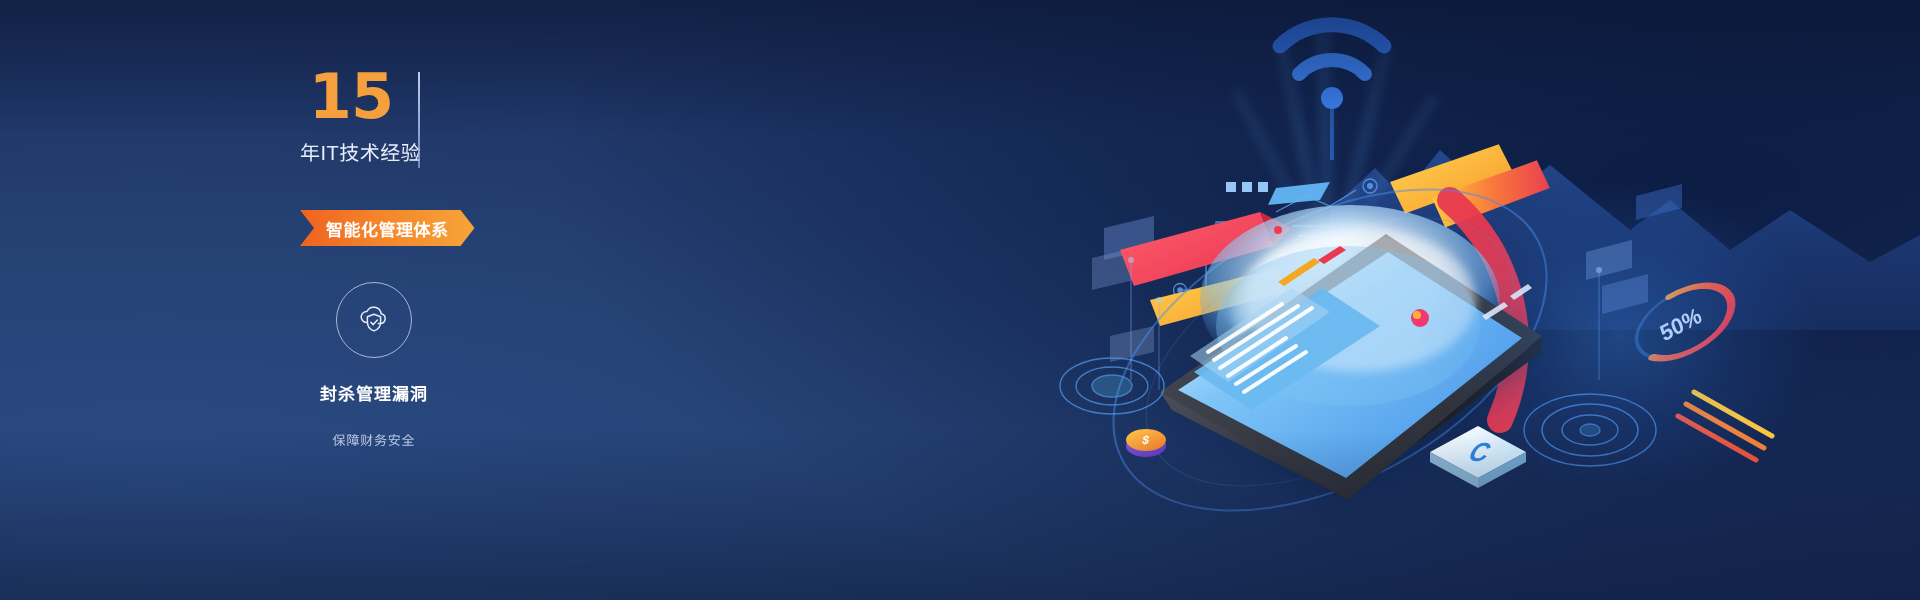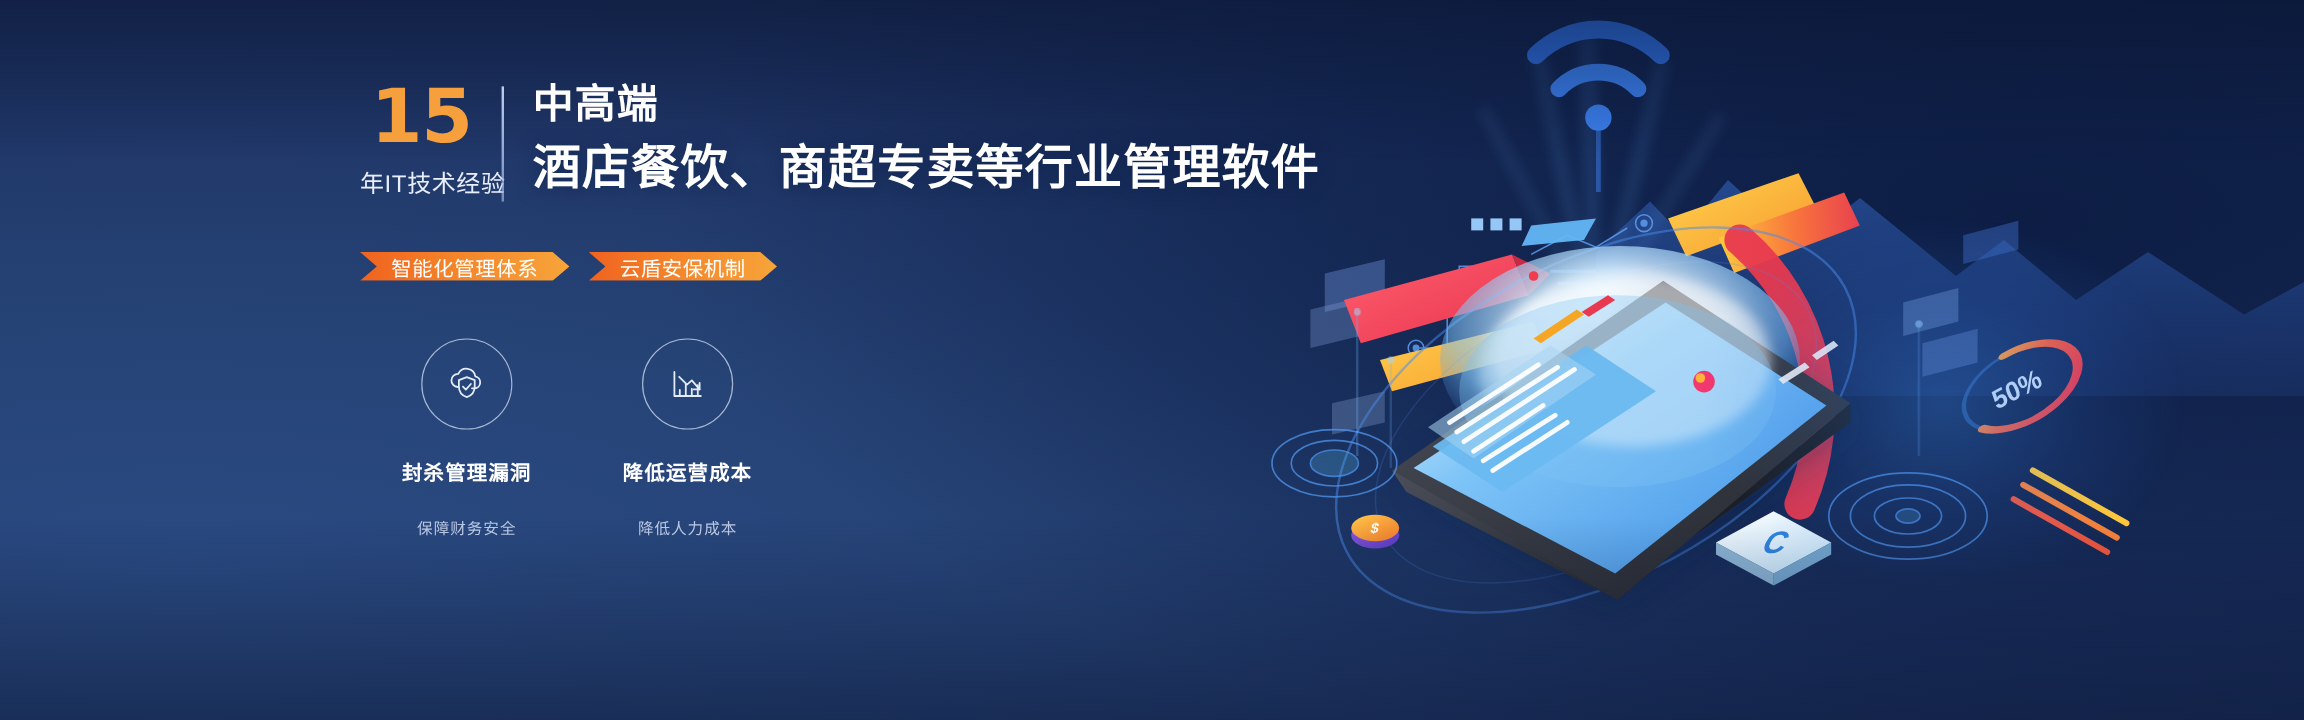--- a/index.html
+++ b/index.html
@@ -95,36 +95,36 @@
     text-shadow:0 2px 14px rgba(10,30,70,.55);
   }
 
   
   .tags{
     position:absolute;left:0;top:210px;
     display:flex;gap:16px;
   }
   .tag{
     position:relative;
-    height:24px;
+    height:36px;
     display:flex;align-items:center;justify-content:center;
     padding:0 26px;
     font-size:17px;
-    font-weight:400;
+    font-weight:700;
     color:#fff;
     letter-spacing:.5px;
     white-space:nowrap;
     background:linear-gradient(90deg,#f0621f 0%,#f4852a 45%,#f7a43a 100%);
     clip-path:polygon(0 0, calc(100% - 14px) 0, 100% 50%, calc(100% - 14px) 100%, 0 100%, 14px 50%);
     box-shadow:0 4px 14px rgba(230,100,25,.25);
   }
 
   
   .features{
-    position:absolute;left:16px;top:282px;
+    position:absolute;left:1px;top:282px;
     display:flex;
     align-items:center;
   }
   .feature{
     width:146px;
     text-align:center;
     margin-right:38px;
   }
   .feature .ring{
     width:76px;height:76px;
@@ -421,61 +421,39 @@
   <div class="bg-vignette"></div>
 
   <div class="left">
 
     <div class="headline">
       <div class="years">
         <div class="num">15</div>
         <div class="cap">年IT技术经验</div>
       </div>
       <div class="divider"></div>
-      <div class="titles">
-        <div class="title-sm">中高端</div>
-        <div class="title-lg">酒店餐饮、商超专卖等行业管理软件</div>
-      </div>
     </div>
 
     <div class="tags">
       <div class="tag">智能化管理体系</div>
-      <div class="tag">云盾安保机制</div>
     </div>
 
     <div class="features">
 
       <div class="feature">
         <div class="ring">
           <span>
             <svg width="40" height="40" viewBox="0 0 40 40" fill="none" stroke="#e4ecfa" stroke-width="1.5" stroke-linecap="round" stroke-linejoin="round">
               <path d="M12.5 22.5 a5.5 5.5 0 0 1 .4-11 a7.5 7.5 0 0 1 14.2 2.2 a5 5 0 0 1 -.6 9.9 h-2.2"></path>
               <path d="M20 14.2 l6.6 2.6 v5.2 c0 4.3-2.9 7.6-6.6 8.9 c-3.7-1.3-6.6-4.6-6.6-8.9 v-5.2 Z"></path>
               <path d="M16.8 22.2 l2.4 2.4 l4.2-4.6"></path>
             </svg>
           </span>
         </div>
         <div class="f-title">封杀管理漏洞</div>
         <div class="f-sub">保障财务安全</div>
       </div>
 
-      <div class="feature">
-        <div class="ring">
-          <span>
-            <svg width="40" height="40" viewBox="0 0 40 40" fill="none" stroke="#e4ecfa" stroke-width="1.5" stroke-linecap="round" stroke-linejoin="round">
-              <path d="M9 10 v20 h22"></path>
-              <path d="M13.5 25 v5"></path>
-              <path d="M18.5 20.5 v9.5"></path>
-              <path d="M23.5 24 v6"></path>
-              <path d="M28.5 21 v9"></path>
-              <path d="M13 14 l6.5 6.5 l4-3.5 l6.5 7.5"></path>
-              <path d="M30 19 v5.5 h-5"></path>
-            </svg>
-          </span>
-        </div>
-        <div class="f-title">降低运营成本</div>
-        <div class="f-sub">降低人力成本</div>
-      </div>
 
 
     </div>
   </div>
 </div>
 
 </body></html>

